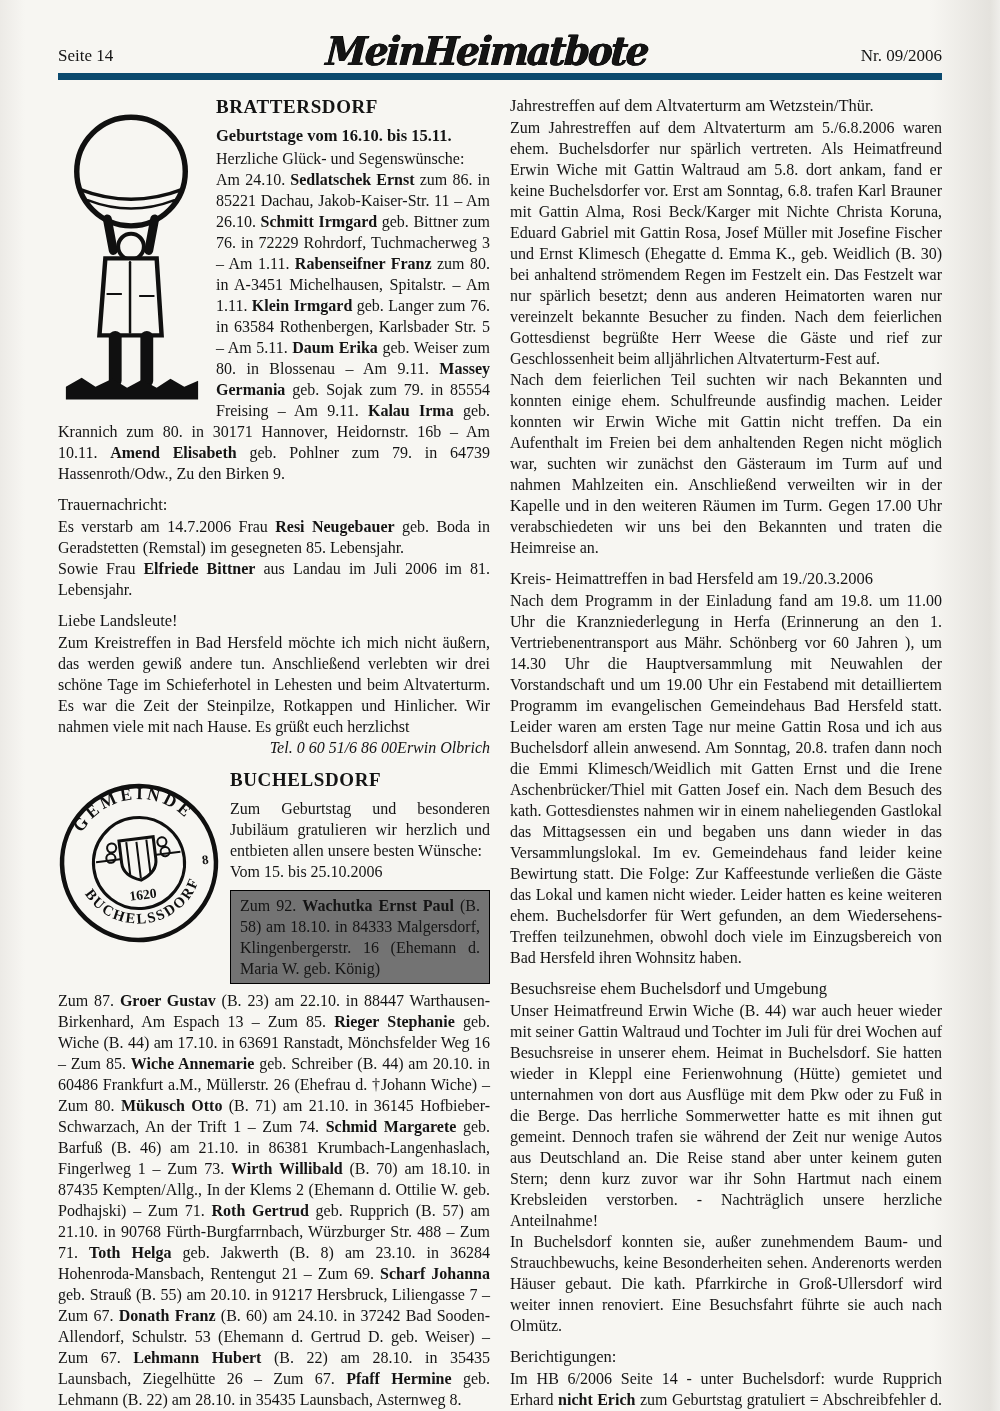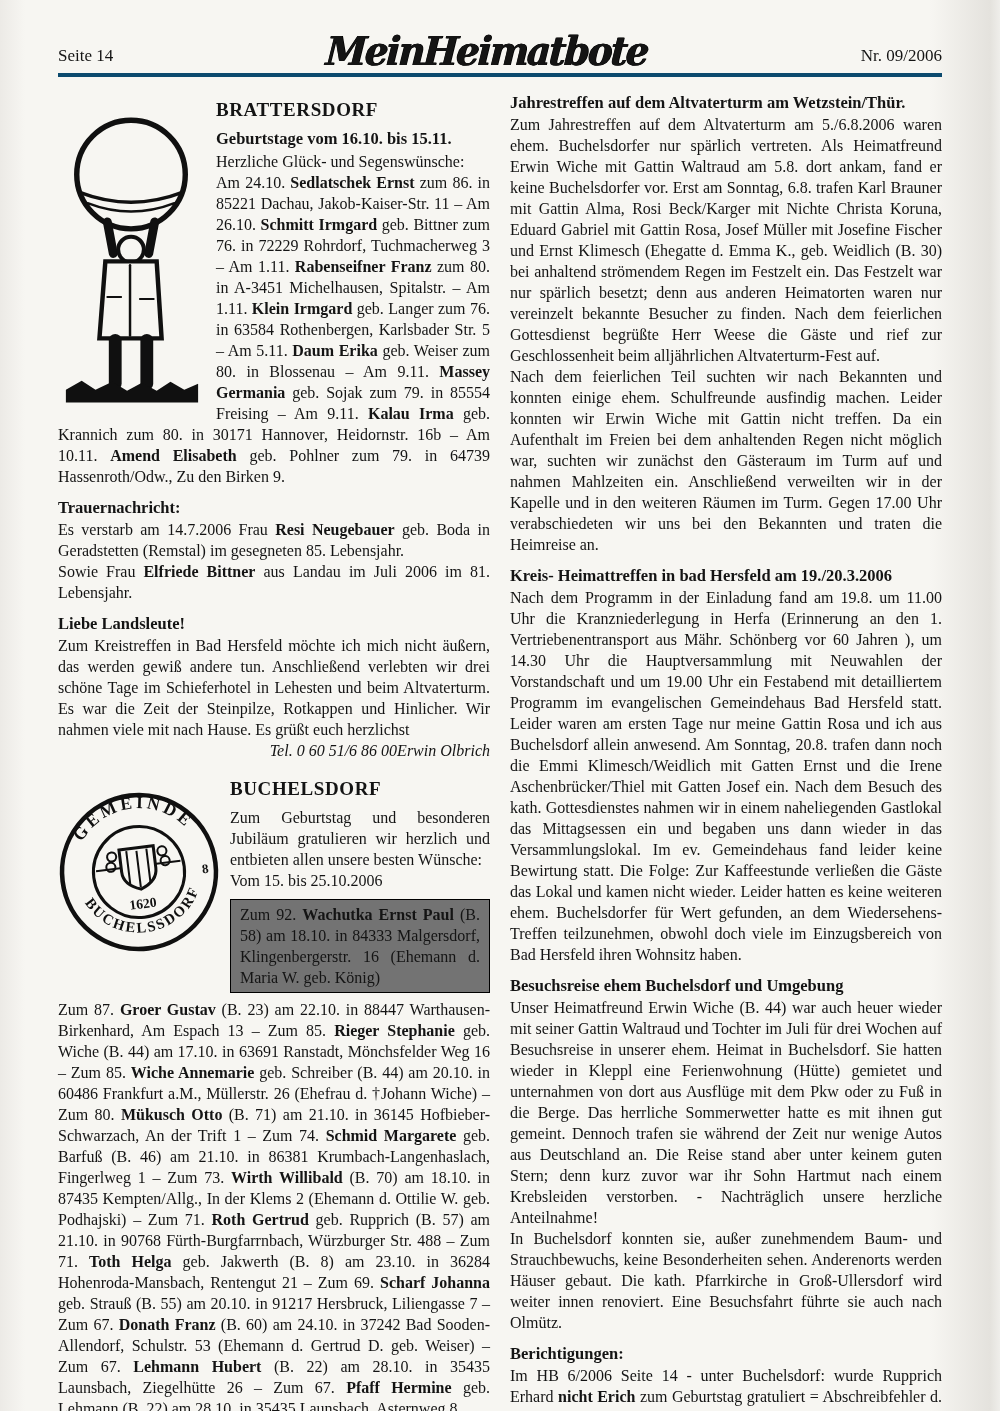--- a/index.html
+++ b/index.html
@@ -6,35 +6,35 @@
   body{
     width:1000px;height:1411px;overflow:hidden;
     background:
       linear-gradient(90deg,#eceae6 0,#f7f6f2 2.5%,#f7f6f2 93%,#e4e2dd 99%,#efeeea 100%),
       #f7f6f2;
     font-family:"Liberation Serif", serif;
     color:#141414;
   }
   .page{box-sizing:border-box;width:1000px;height:1411px;padding:34px 58px 0 58px;position:relative;}
   
-  .hdr{display:flex;align-items:flex-end;justify-content:space-between;border-bottom:4px solid #0c4a6e;padding-bottom:5px;}
+  .hdr{display:flex;align-items:flex-end;justify-content:space-between;border-bottom:7px solid #0c4a6e;padding-bottom:5px;}
   .hdr .side{font-size:17px;line-height:20px;padding-bottom:2px;}
   .masthead{
     font-family:"DejaVu Serif", serif;font-weight:900;font-style:italic;
     font-size:37px;line-height:34px;letter-spacing:-2px;
     transform:scaleY(1.08) skewX(-4deg);
     text-shadow:0.6px 0 #000, -0.4px 0 #000;
   }
   
   .cols{display:flex;gap:20px;margin-top:13px;}
   .col{width:432px;font-size:16px;line-height:21px;text-align:justify;hyphens:auto;}
   .col p{margin:0;}
-  .secA{font-weight:bold;font-size:19px;letter-spacing:.6px;margin:9px 0 8px 0;text-align:left;}
+  .secA{font-weight:bold;font-size:19px;letter-spacing:.6px;margin:3px 0 8px 0;text-align:left;}
   .subB{font-weight:bold;font-size:16.5px;margin:0 0 2px 0;text-align:left;}
-  .h3{font-weight:bold;font-size:16.5px;margin:10px 0 1px 0;text-align:left;}
+  .h3{font-weight:normal;font-size:16.5px;margin:10px 0 1px 0;text-align:left;}
   .gap{height:8px;}
   .statue{float:left;width:148px;height:302px;margin:4px 10px 2px 0;}
   .seal{float:left;width:162px;height:176px;margin:6px 10px 2px 0;}
   .gbox{overflow:hidden;border:1.6px solid #000;background:#737373;padding:4px 9px;margin:8px 0 6px 0;}
   .sig{float:right;font-style:italic;}
   .rline{text-align:right;font-style:italic;margin:0;}
   .clr{clear:both;}
   svg{display:block;}
 </style>
 </head>

